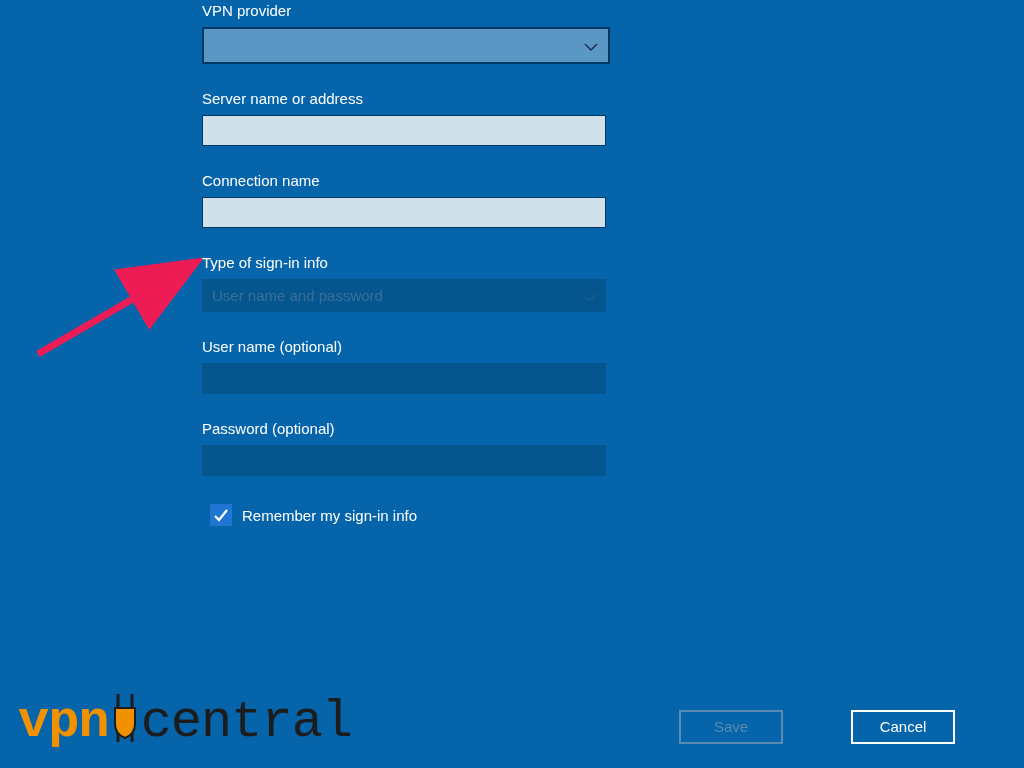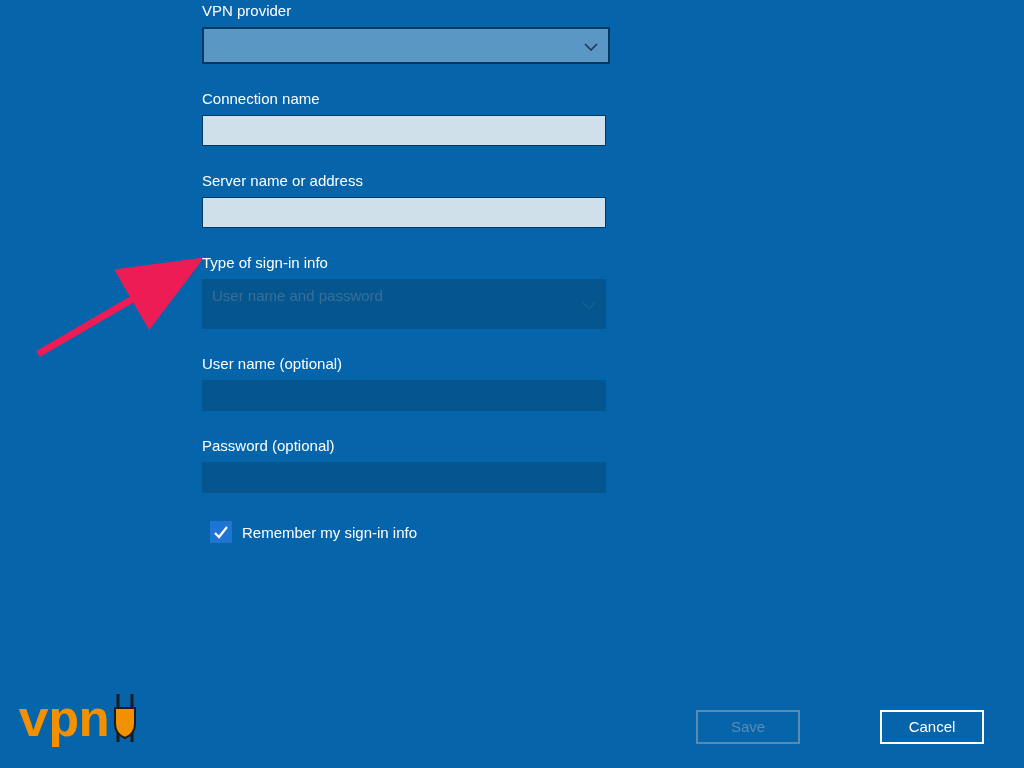--- a/index.html
+++ b/index.html
@@ -37,21 +37,21 @@
     cursor: pointer;
   }
   .select .chevron {
     position: absolute;
     right: 10px;
     top: 50%;
     transform: translateY(-50%);
   }
   .select-disabled {
     width: 404px;
-    height: 50px;
+    height: 33px;
     background: #05568f;
     border: none;
     position: relative;
     color: #396f97;
     line-height: 33px;
     padding: 0 10px;
     box-sizing: border-box;
     font-size: 15px;
     cursor: not-allowed;
   }
@@ -98,24 +98,24 @@
     justify-content: center;
     margin-right: 10px;
     cursor: pointer;
   }
   .checkbox-label {
     font-size: 15px;
   }
 
   .footer {
     position: absolute;
-    right: 40px;
+    right: 69px;
     bottom: 24px;
     display: flex;
-    gap: 36px;
+    gap: 24px;
   }
   .btn {
     min-width: 104px;
     height: 34px;
     line-height: 30px;
     text-align: center;
     font-size: 15px;
     box-sizing: border-box;
   }
   .btn-disabled {
@@ -172,26 +172,26 @@
     <div class="select">
       <span class="chevron">
         <svg width="14" height="8" viewBox="0 0 14 8">
             <polyline points="1,1 7,7 13,1" fill="none" stroke="#1a3550" stroke-width="1.5"></polyline>
           </svg>
       </span>
     </div>
   </div>
 
   <div class="field">
+    <div class="label">Server name or address</div>
+    <input type="text" class="textfield" value="" style="">
+  </div>
+
+  <div class="field">
     <div class="label">Connection name</div>
-    <input type="text" class="textfield" value="" style="">
-  </div>
-
-  <div class="field">
-    <div class="label">Server name or address</div>
     <input type="text" class="textfield" value="" style="">
   </div>
 
   <div class="field">
     <div class="label">Type of sign-in info</div>
     <div class="select-disabled">
       <span>User name and password</span>
       <span class="chevron">
         <svg width="14" height="8" viewBox="0 0 14 8">
             <polyline points="1,1 7,7 13,1" fill="none" stroke="#396f97" stroke-width="1.5"></polyline>
@@ -237,13 +237,14 @@
 
 <div class="logo">
   <span class="vpn">vpn</span>
   <span class="shield">
     <svg width="28" height="48" viewBox="0 0 28 48">
       <line x1="7" y1="0" x2="7" y2="48" stroke="#1c1c1c" stroke-width="3"></line>
       <line x1="21" y1="0" x2="21" y2="48" stroke="#1c1c1c" stroke-width="3"></line>
       <path d="M4 14 L24 14 L24 30 Q24 40 14 44 Q4 40 4 30 Z" fill="#f29100" stroke="#1c1c1c" stroke-width="2"></path>
     </svg>
   </span>
+  <span class="central">central</span>
 </div>
 
 </body></html>

